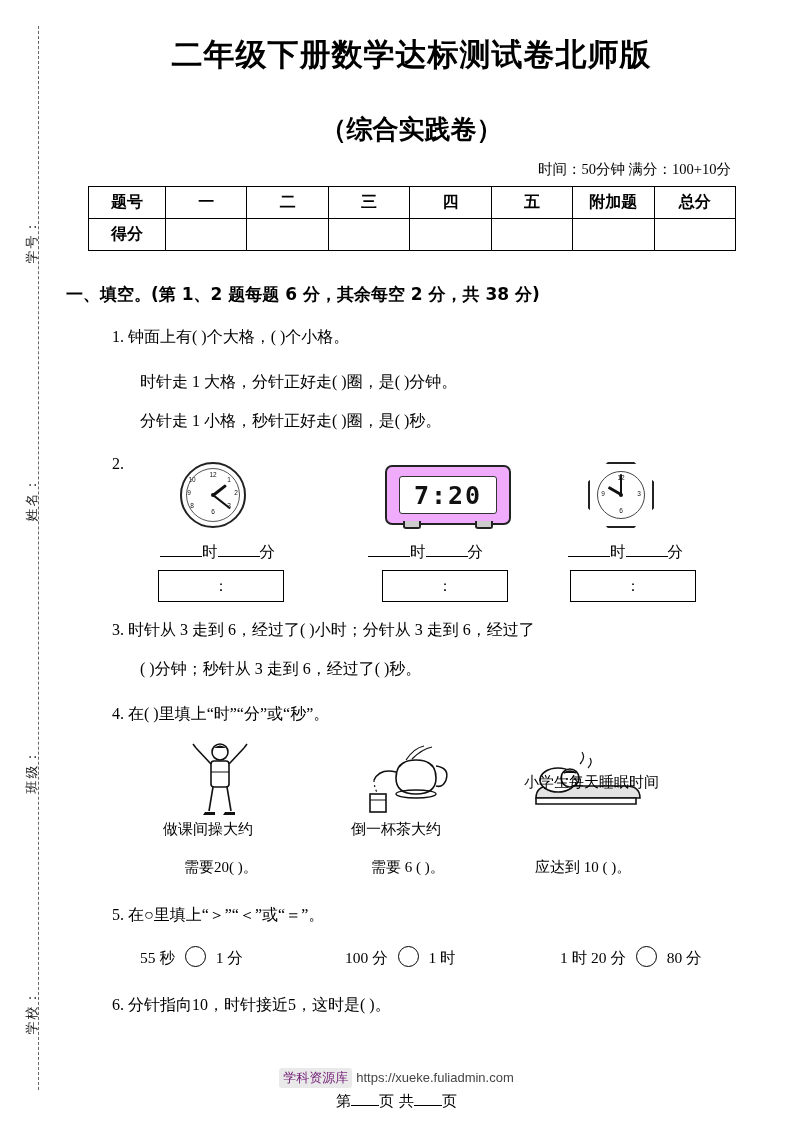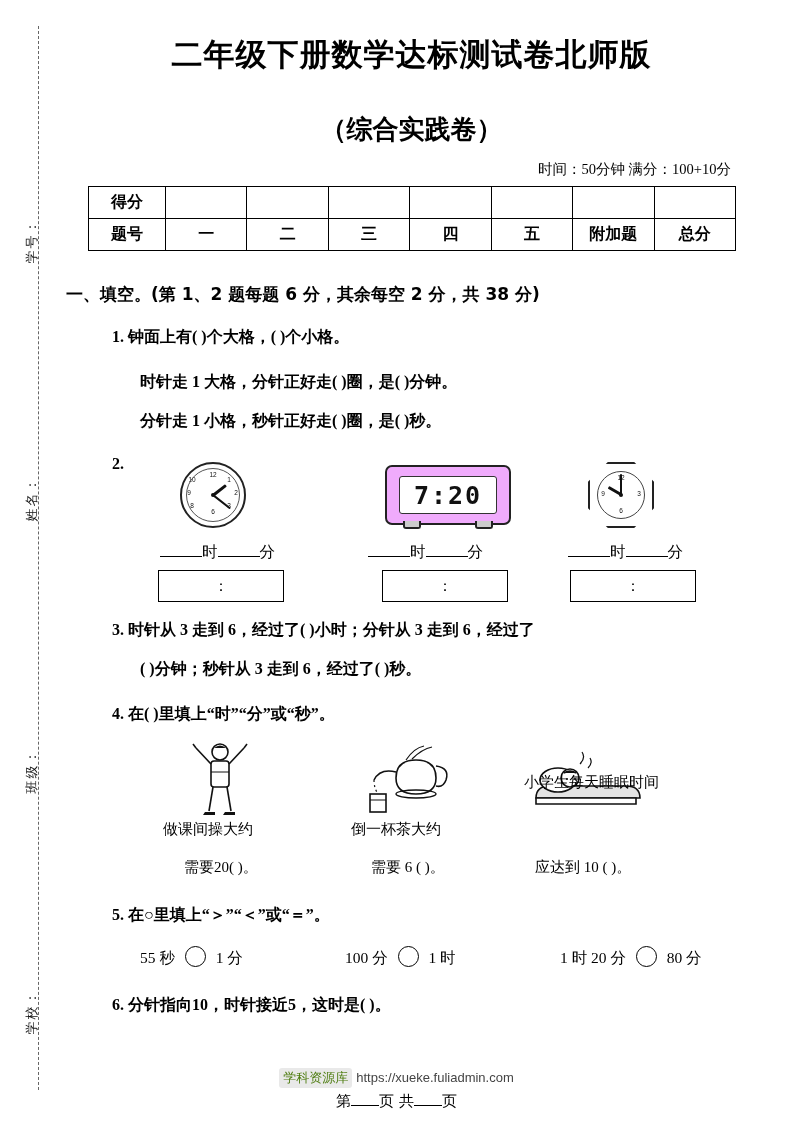--- a/index.html
+++ b/index.html
@@ -111,21 +111,20 @@
     font-weight: bold;
     font-family: "DejaVu Sans", sans-serif;
   }
 
   
   .q {
     position: absolute;
     font-size: 16px;
     font-family: "Liberation Serif", serif;
     white-space: nowrap;
-    font-weight: bold;
   }
 
   
   .q1a { left: 112px; top: 327px; }
   .q1b { left: 140px; top: 372px; }
   .q1c { left: 140px; top: 411px; }
 
   
   .q2num { left: 112px; top: 455px; }
 
@@ -276,21 +275,21 @@
     font-size: 13px;
     color: #444;
     font-family: "Liberation Sans", sans-serif;
   }
   .footer-src .badge {
     display: inline-block;
     background: #e9e9e9;
     border-radius: 3px;
     padding: 1px 4px;
     margin-right: 4px;
-    color: #4d7c0f;
+    color: #701a75;
   }
   .footer-page {
     position: absolute;
     left: 0; right: 0;
     top: 1092px;
     text-align: center;
     font-size: 15px;
     font-family: "DejaVu Sans", sans-serif;
   }
   .footer-page .pb { display:inline-block; width: 28px; border-bottom: 1px solid #000; }
@@ -312,38 +311,38 @@
     <div class="vlabel l4">学校：</div>
   </div>
 
   <div class="title">二年级下册数学达标测试卷北师版</div>
   <div class="subtitle">（综合实践卷）</div>
   <div class="meta">时间：50分钟  满分：100+10分</div>
 
   <table class="score-table">
     <tbody>
         <tr>
-      <td class="first">得分</td>
-      <td></td>
-      <td></td>
-      <td></td>
-      <td></td>
-      <td></td>
-      <td></td>
-      <td></td>
-    </tr>
-    <tr>
       <td class="first">题号</td>
       <td>一</td>
       <td>二</td>
       <td>三</td>
       <td>四</td>
       <td>五</td>
       <td>附加题</td>
       <td>总分</td>
+    </tr>
+    <tr>
+      <td class="first">得分</td>
+      <td></td>
+      <td></td>
+      <td></td>
+      <td></td>
+      <td></td>
+      <td></td>
+      <td></td>
     </tr>
   </tbody>
     </table>
 
   <div class="sec-head">一、填空。(第 1、2 题每题 6 分，其余每空 2 分，共 38 分)</div>
 
   <div class="q q1a">1. 钟面上有(          )个大格，(          )个小格。</div>
   <div class="q q1b">时针走 1 大格，分针正好走(          )圈，是(          )分钟。</div>
   <div class="q q1c">分针走 1 小格，秒针正好走(          )圈，是(          )秒。</div>
 

